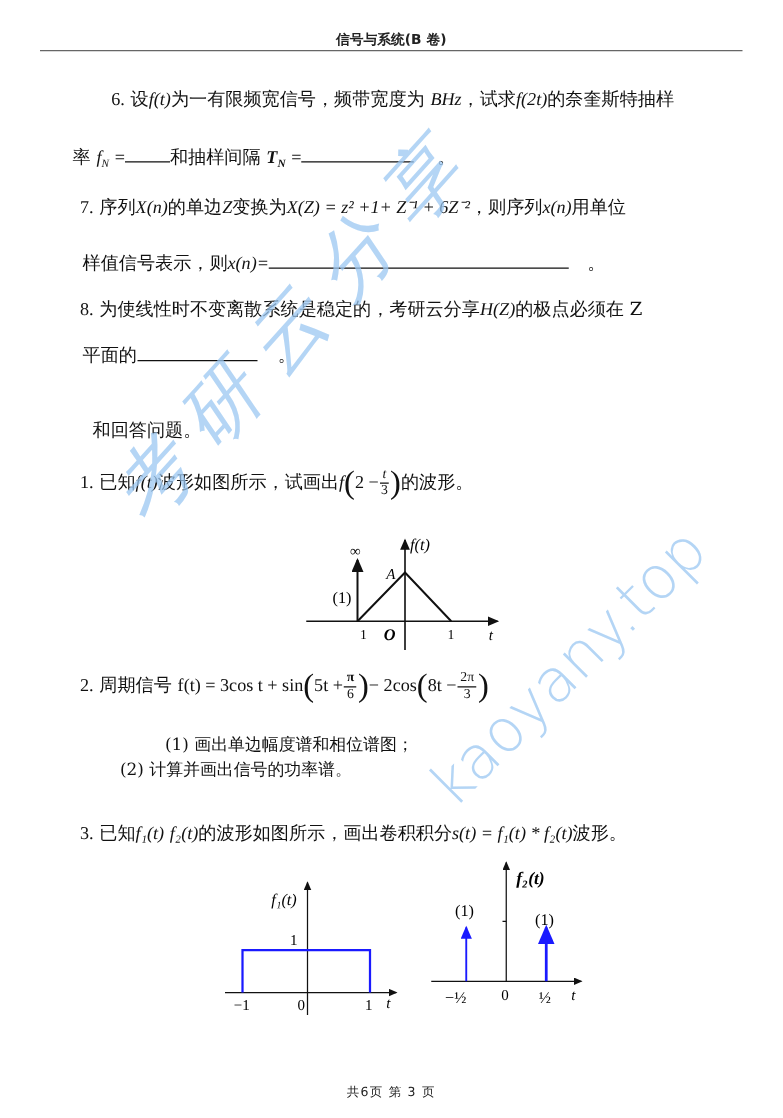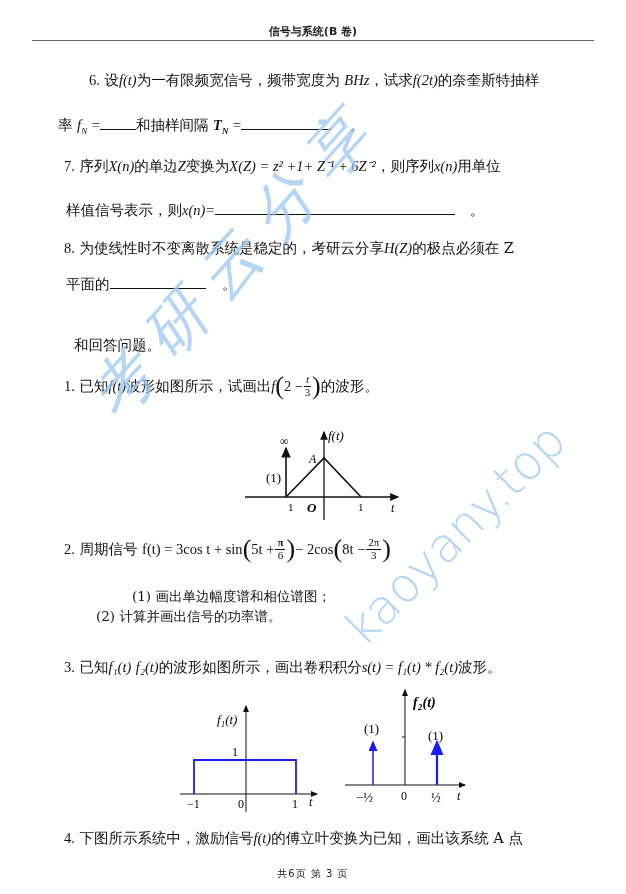--- a/index.html
+++ b/index.html
@@ -158,23 +158,19 @@
     <line x1="97" y1="105" x2="97" y2="62" stroke="#1a1aff" stroke-width="2.2" marker-end="url(#ahb)"></line>
     <text x="73" y="27" font-size="14" font-style="italic" font-weight="bold" font-family="Liberation Serif, serif">f₂(t)</text>
     <text x="24" y="53" font-size="13" font-family="Liberation Serif, serif">(1)</text>
     <text x="88" y="60" font-size="13" font-family="Liberation Serif, serif">(1)</text>
     <text x="16" y="122" font-size="13" font-family="Liberation Serif, serif">−½</text>
     <text x="61" y="120" font-size="12" font-family="Liberation Serif, serif">0</text>
     <text x="91" y="122" font-size="13" font-family="Liberation Serif, serif">½</text>
     <text x="117" y="120" font-size="12" font-style="italic" font-family="Liberation Serif, serif">t</text>
   </svg>
 
-  <div class="line" style="left:64px;top:831px;">
-    <span class="r">4.</span>
-    <span>下图所示系统中，激励信号</span><span class="m">f(t)</span><span>的傅立叶变换为已知，画出该系统 A 点</span>
-  </div>
 
   <div class="footer">共6页   第  3  页</div>
 
   <div class="wm wm-cjk" style="left:70px;top:380px;transform:rotate(-48deg);transform-origin:left top;width:420px;letter-spacing:18px;">考研云分享</div>
   <div class="wm wm-latin" style="left:372px;top:600px;transform:rotate(-45deg);">kaoyany.top</div>
 
 </div>
 
 </body></html>

